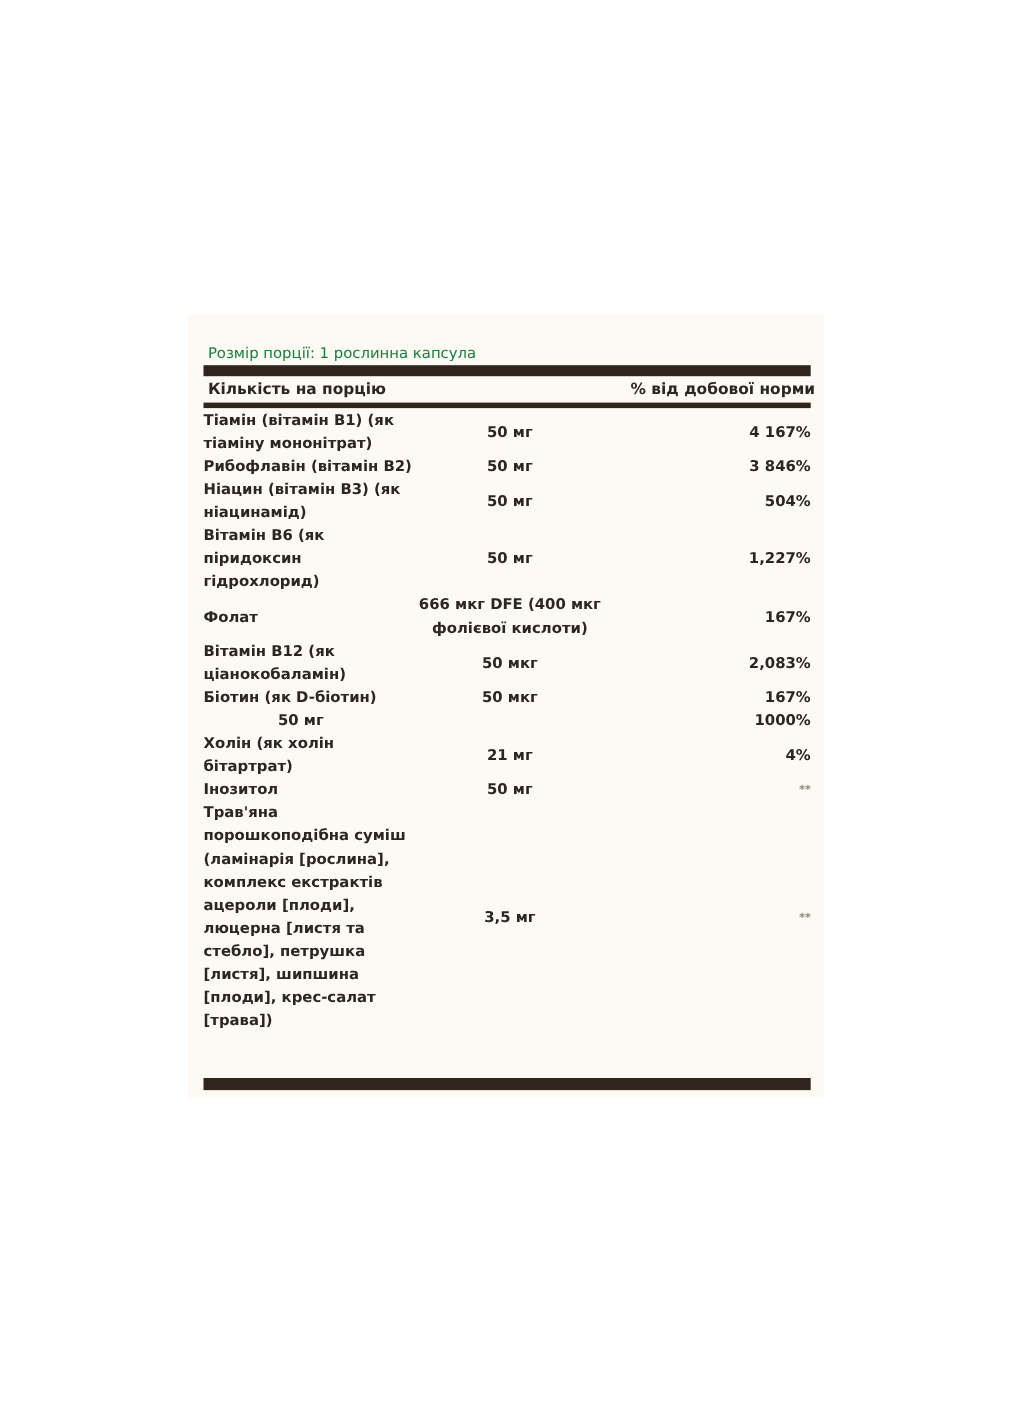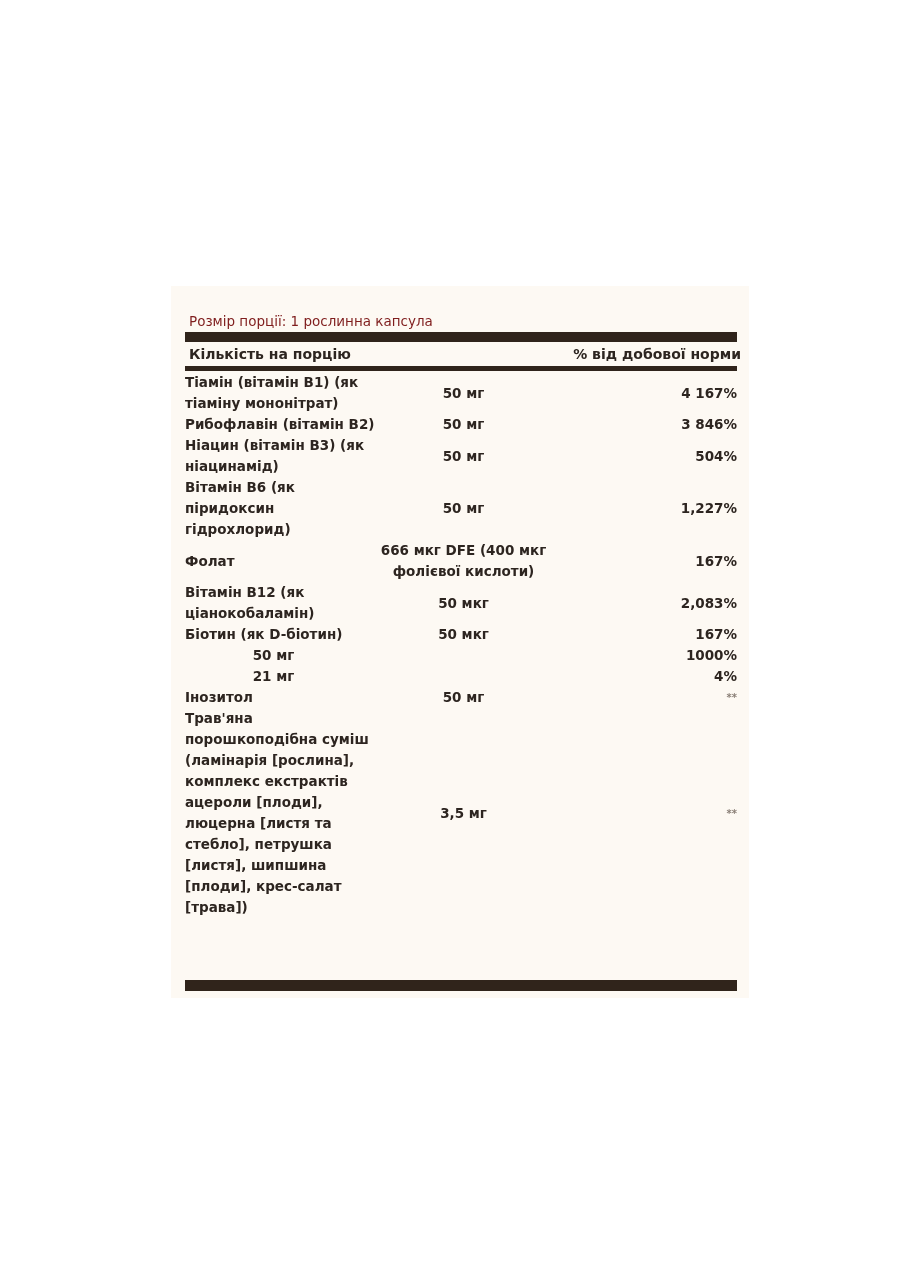--- a/index.html
+++ b/index.html
@@ -5,21 +5,21 @@
   html, body { margin: 0; padding: 0; }
   body {
     width: 920px; height: 1280px; background: #ffffff; position: relative;
     font-family: "DejaVu Sans", sans-serif; color: #2d2520;
   }
   .panel {
     position: absolute; left: 171px; top: 286px; width: 578px; height: 712px;
     background: #fdf9f3;
   }
   .serving {
-    position: absolute; left: 18px; top: 27px; font-size: 13.5px; color: #7f1d1d;
+    position: absolute; left: 18px; top: 27px; font-size: 13.5px; color: #15803d;
   }
   .bar-thick {
     position: absolute; left: 14px; width: 552px; background: #30241b;
   }
   .hdr {
     position: absolute; left: 18px; width: 552px; top: 60px; height: 20px;
     font-size: 14px; font-weight: bold; color: #2d2520;
   }
   .hdr .l { position: absolute; left: 0; top: 0; }
   .hdr .r { position: absolute; right: 0; top: 0; }
@@ -112,20 +112,24 @@
         </div>
         <div class="c3">167%</div>
       </div>
       <div class="row">
         <div class="c2">
           <div>50 мг</div>
         </div>
         <div class="c3">1000%</div>
       </div>
       <div class="row">
+        <div class="c1">
+          <div>Холін (як холін</div>
+          <div>бітартрат)</div>
+        </div>
         <div class="c2">
           <div>21 мг</div>
         </div>
         <div class="c3">4%</div>
       </div>
       <div class="row">
         <div class="c1">
           <div>Інозитол</div>
         </div>
         <div class="c2">

